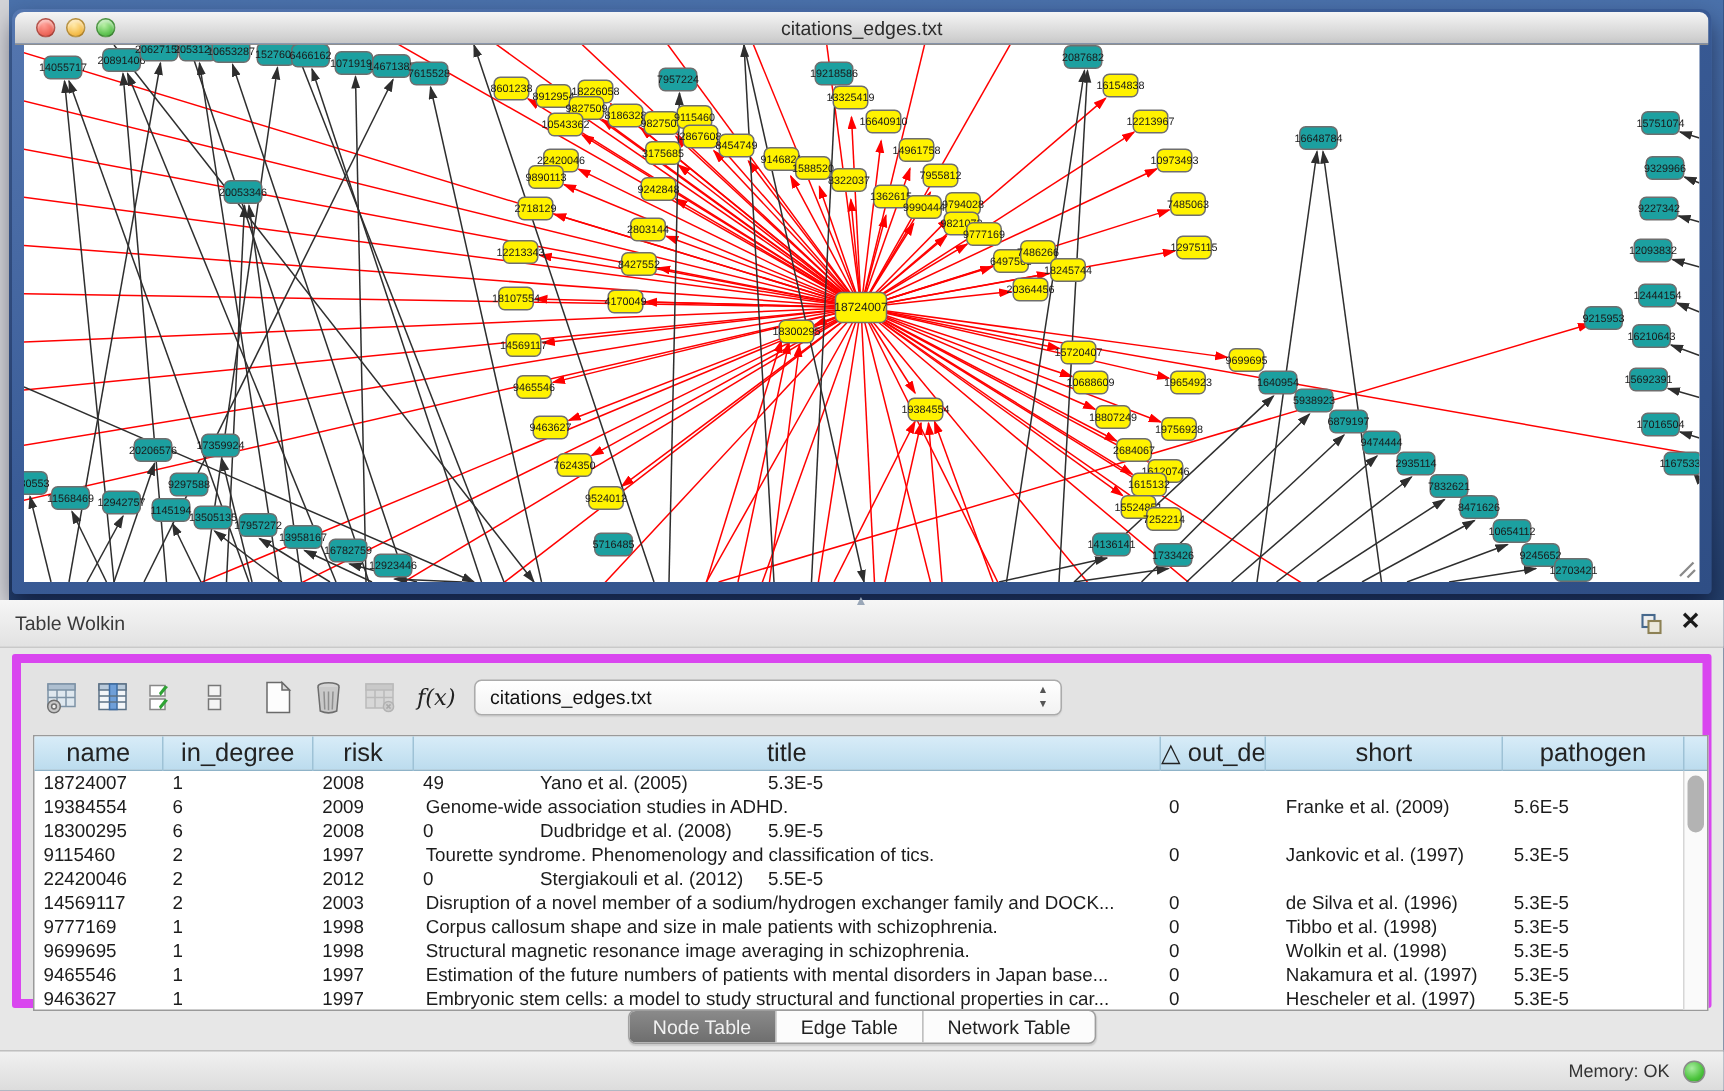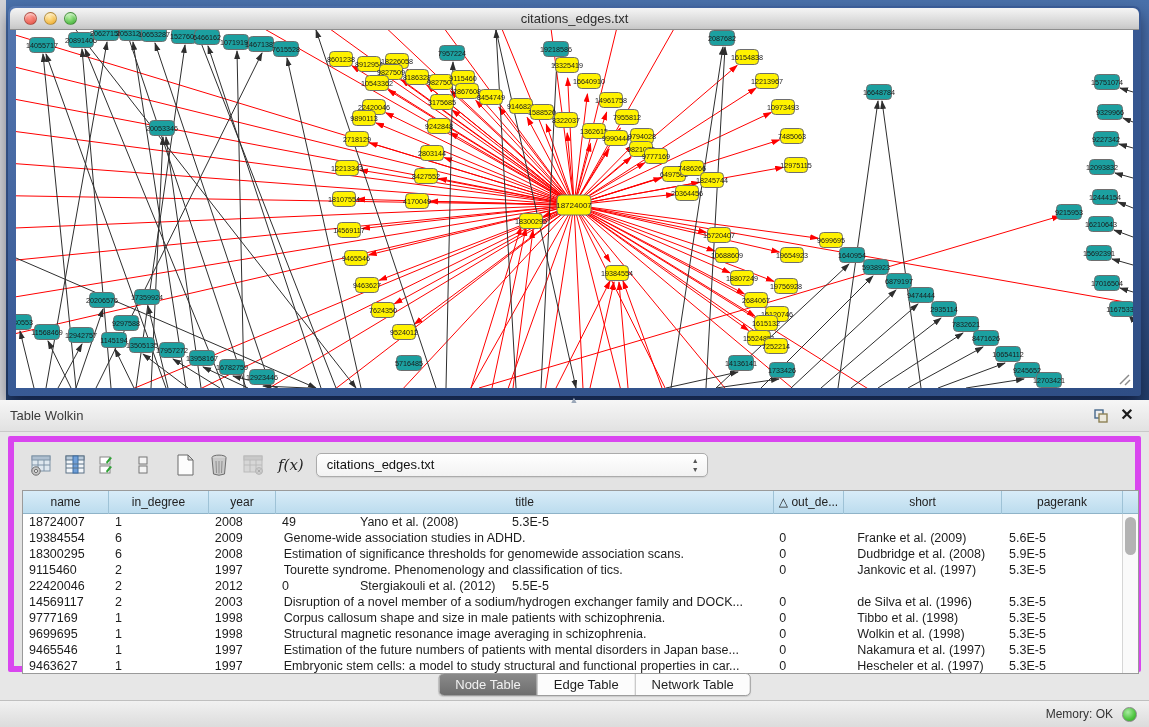--- a/index.html
+++ b/index.html
@@ -54,35 +54,35 @@
   .combo { position:relative; width:392px; height:24px; background:linear-gradient(180deg,#ffffff,#f2f2f2);
     border:1px solid #ababab; border-radius:5px; font-size:13px; color:#111;
     line-height:22px; padding-left:10px; box-shadow:0 1px 1px rgba(0,0,0,.08); cursor:pointer; }
   .combo .arrows { position:absolute; right:8px; top:2px; font-size:7px; line-height:9px;
     color:#555; text-align:center; }
 
   .tablewrap { position:absolute; left:8px; top:48px; width:1117px; height:184px;
     background:#ffffff; border:1px solid #9a9a9a; }
   .thead { display:flex; height:23px; background:linear-gradient(180deg,#d8ecf8,#bcdcee);
     border-bottom:1px solid #8fb3c8; }
-  .th { height:23px; line-height:22px; font-size:12px; color:#222; text-align:center;
+  .th { height:23px; line-height:22px; font-size:17px; color:#222; text-align:center;
     border-right:1px solid #9ec2d6; overflow:hidden; white-space:nowrap; cursor:pointer; }
   .tbody { position:absolute; left:0; top:23px; right:16px; bottom:0; overflow:hidden; }
   .tr { display:flex; height:16px; }
   .td { height:16px; line-height:16px; font-size:12.5px; color:#1c1c1c; white-space:nowrap;
     overflow:hidden; }
   .vscroll { position:absolute; right:0; top:23px; width:16px; bottom:0;
     background:#fafafa; border-left:1px solid #d6d6d6; }
   .vthumb { position:absolute; left:2px; top:3px; width:11px; height:38px; background:#b3b3b3;
     border-radius:6px; cursor:pointer; }
 
   .tabsrow { position:absolute; left:0; top:272px; width:1149px; height:28px; }
   .seg { position:absolute; left:50%; transform:translateX(-50%); top:1px; display:flex;
     height:23px; border:1px solid #9d9d9d; border-radius:5px; overflow:hidden;
-    background:#fcfcfc; box-shadow:0 1px 1px rgba(0,0,0,.12);margin-left:20px; }
+    background:#fcfcfc; box-shadow:0 1px 1px rgba(0,0,0,.12); }
   .seg .tab { padding:0 16px; line-height:22px; font-size:13px; color:#1e1e1e;
     border-right:1px solid #b9b9b9; cursor:pointer; }
   .seg .tab:last-child { border-right:none; }
   .seg .tab.sel { background:linear-gradient(180deg,#8a8a8a,#6e6e6e); color:#f2f2f2; }
 
   .statusbar { position:absolute; left:0; top:300px; width:1149px; height:27px;
     background:linear-gradient(180deg,#f1f1f1,#dcdcdc); border-top:1px solid #bfbfbf; }
   .mem { position:absolute; right:36px; top:0; height:27px; line-height:27px; font-size:12px; color:#333; }
   .memdot { position:absolute; right:12px; top:6px; width:15px; height:15px; border-radius:50%;
     border:1px solid #8a8a8a;
@@ -801,49 +801,48 @@
       <div class="combo">
         <span>citations_edges.txt</span>
         <span class="arrows">▲<br>▼</span>
       </div>
     </div>
 
     <div class="tablewrap">
       <div class="thead" id="thead">
           <div class="th" style="width: 86px;">name</div>
           <div class="th" style="width: 100px;">in_degree</div>
-          <div class="th" style="width: 67px;">year</div>
+          <div class="th" style="width: 67px;">risk</div>
           <div class="th" style="width: 498px;">title</div>
           <div class="th" style="width: 70px;">△ out_de...</div>
           <div class="th" style="width: 158px;">short</div>
-          <div class="th" style="width: 121px;">pagerank</div>
+          <div class="th" style="width: 121px;">pathogen</div>
         </div>
       <div class="tbody" id="tbody">
           <div class="tr">
             <div class="td" style="width: 86px; padding-left: 6px;">18724007</div>
             <div class="td" style="width: 100px; padding-left: 6px;">1</div>
             <div class="td" style="width: 67px; padding-left: 6px;">2008</div>
             <div class="td" style="width: 70px; padding-left: 6px;">49</div>
-            <div class="td" style="width: 158px; padding-left: 14px;">Yano et al. (2008)</div>
+            <div class="td" style="width: 158px; padding-left: 14px;">Yano et al. (2005)</div>
             <div class="td" style="width: 121px; padding-left: 8px;">5.3E-5</div>
           </div>
           <div class="tr">
             <div class="td" style="width: 86px; padding-left: 6px;">19384554</div>
             <div class="td" style="width: 100px; padding-left: 6px;">6</div>
             <div class="td" style="width: 67px; padding-left: 6px;">2009</div>
             <div class="td" style="width: 498px; padding-left: 8px;">Genome-wide association studies in ADHD.</div>
             <div class="td" style="width: 70px; padding-left: 6px;">0</div>
             <div class="td" style="width: 158px; padding-left: 14px;">Franke et al. (2009)</div>
             <div class="td" style="width: 121px; padding-left: 8px;">5.6E-5</div>
           </div>
           <div class="tr">
             <div class="td" style="width: 86px; padding-left: 6px;">18300295</div>
             <div class="td" style="width: 100px; padding-left: 6px;">6</div>
             <div class="td" style="width: 67px; padding-left: 6px;">2008</div>
-            <div class="td" style="width: 498px; padding-left: 8px;">Estimation of significance thresholds for genomewide association scans.</div>
             <div class="td" style="width: 70px; padding-left: 6px;">0</div>
             <div class="td" style="width: 158px; padding-left: 14px;">Dudbridge et al. (2008)</div>
             <div class="td" style="width: 121px; padding-left: 8px;">5.9E-5</div>
           </div>
           <div class="tr">
             <div class="td" style="width: 86px; padding-left: 6px;">9115460</div>
             <div class="td" style="width: 100px; padding-left: 6px;">2</div>
             <div class="td" style="width: 67px; padding-left: 6px;">1997</div>
             <div class="td" style="width: 498px; padding-left: 8px;">Tourette syndrome. Phenomenology and classification of tics.</div>
             <div class="td" style="width: 70px; padding-left: 6px;">0</div>

